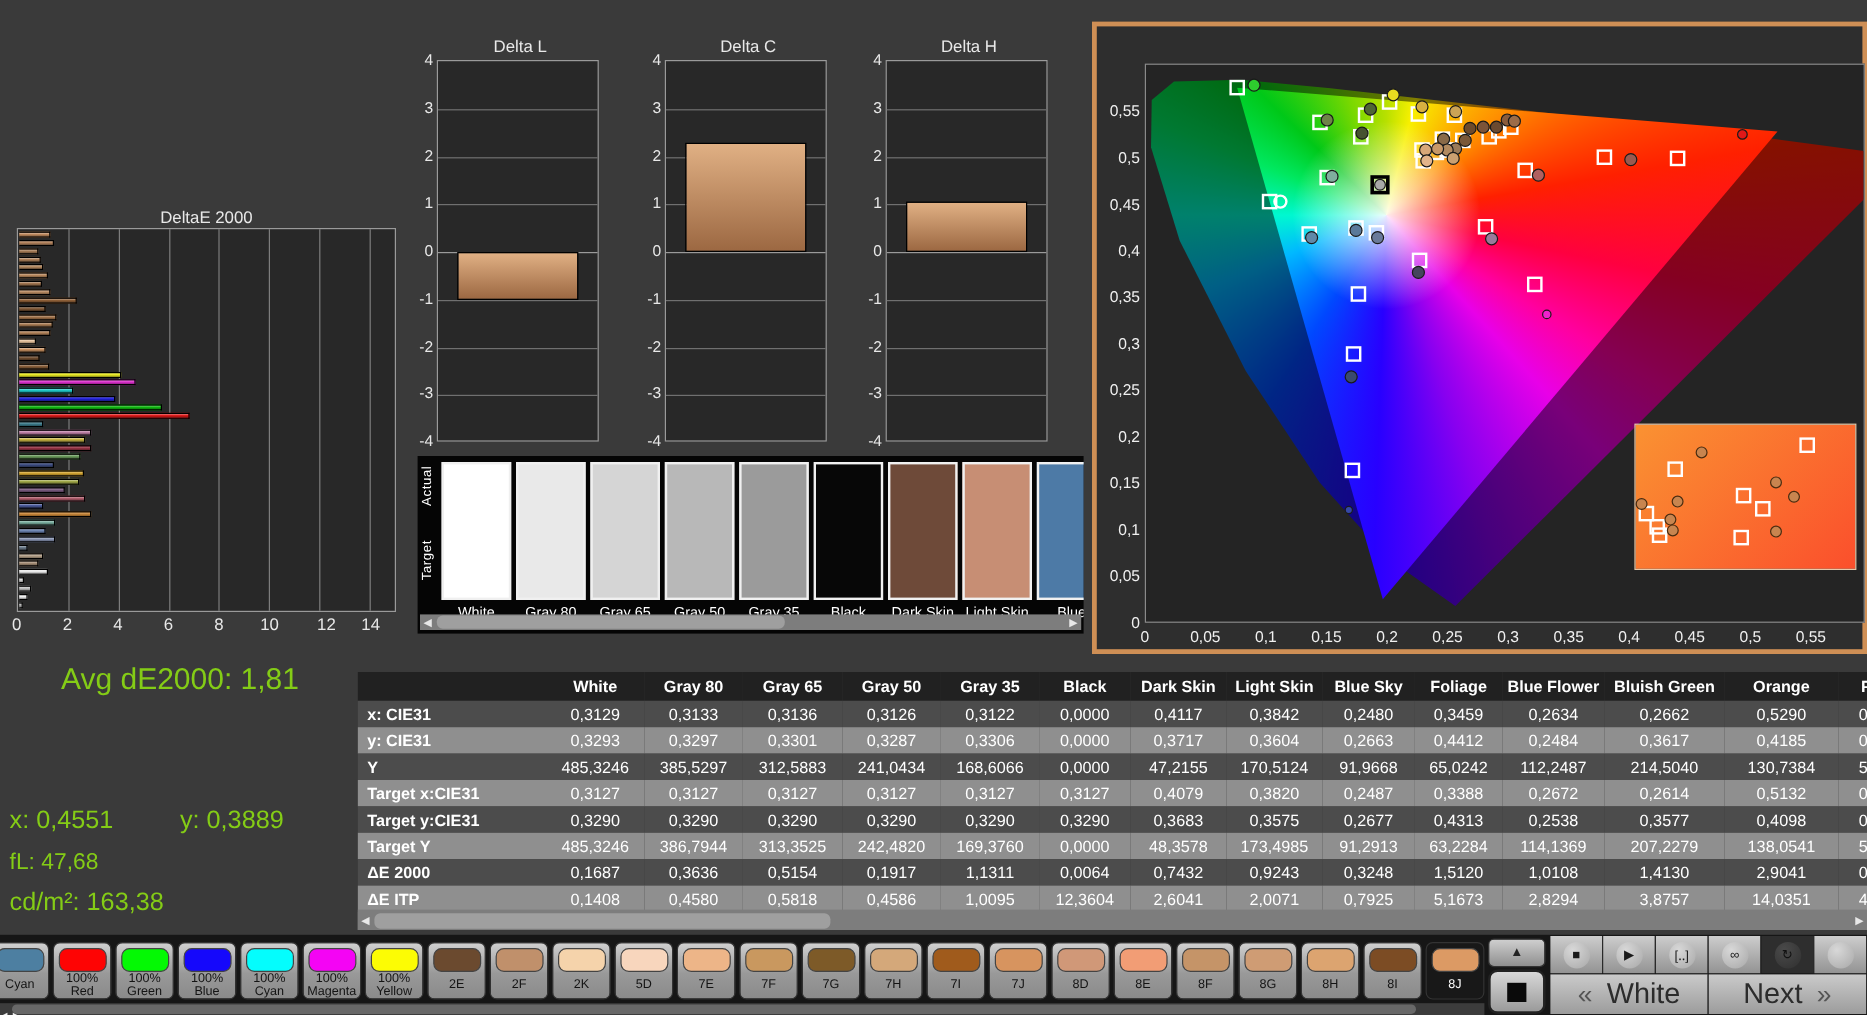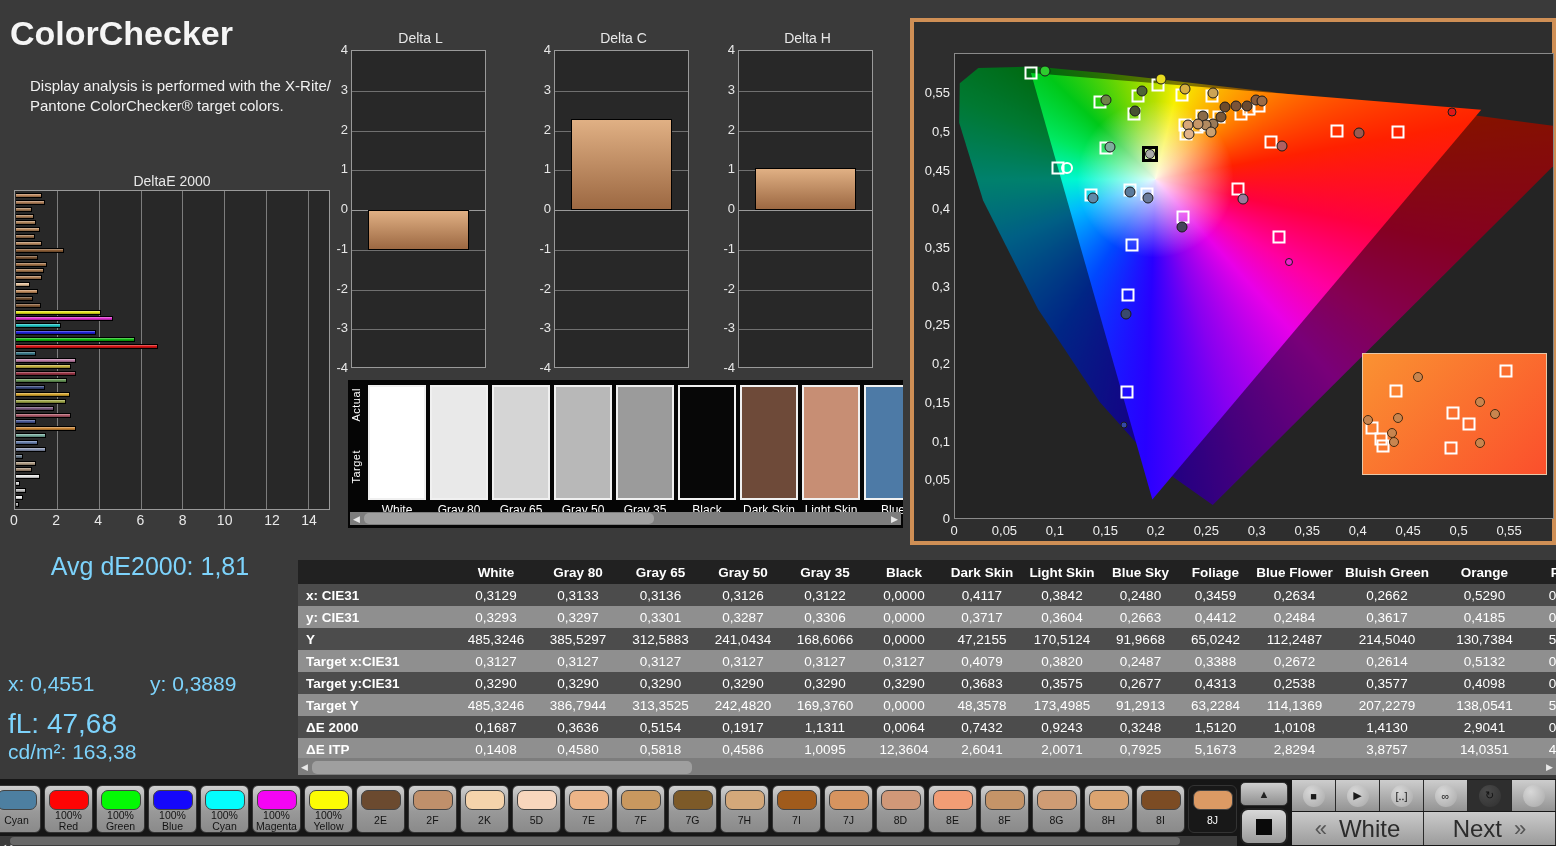--- a/index.html
+++ b/index.html
@@ -22,21 +22,21 @@
   .de2000-plot  { position:absolute; left:14px; top:190px; width:316px; height:320px; background:#282828;
                   border:1px solid #9a9a9a; }
   .de2000-grid  { position:absolute; top:0; bottom:0; width:1px; background:#7d7d7d; }
   .de2000-bars  { position:absolute; inset:2px 1px; display:flex; flex-direction:column; justify-content:space-between; }
   .hbar { height:5px; border:1px solid #000; border-left:none; }
   .de2000-xticks { position:absolute; left:14px; top:512px; width:330px; height:18px; font-size:14px; color:#e8e8e8; }
   .de2000-xticks span { position:absolute; transform:translateX(-50%); }
 
   
   .delta-chart { position:absolute; top:30px; width:170px; height:345px; }
-  .delta-chart.dl{ left:318px; } .delta-chart.dc{ left:521px; } .delta-chart.dh{ left:705px; }
+  .delta-chart.dl{ left:331px; } .delta-chart.dc{ left:521px; } .delta-chart.dh{ left:705px; }
   .delta-title { position:absolute; left:35px; top:0; width:135px; text-align:center; font-size:14px; color:#e8e8e8; }
   .delta-plot  { position:absolute; left:33px; top:20px; width:135px; height:318px; background:#282828; border:1px solid #9a9a9a; }
   .delta-grid  { position:absolute; left:0; right:0; height:1px; background:#707070; }
   .delta-grid.zero { background:#9a9a9a; }
   .delta-bar   { position:absolute; left:12%; width:76%; border:1.5px solid #000;
                  background:linear-gradient(180deg,#e0b084,#9c6842); }
   .delta-ytick { position:absolute; right:140px; width:24px; text-align:right; font-size:13px; color:#e8e8e8; }
 
   
   .swatch-panel { position:absolute; left:348px; top:380px; width:555px; height:148px; background:#050505; overflow:hidden; }
@@ -70,27 +70,27 @@
   .sq.current { width:16px; height:16px; border:3px solid #000; }
   .dot { position:absolute; border-radius:50%; border:1.5px solid #1a1a1a; transform:translate(-50%,-50%); }
   .dot.ring { background:transparent !important; border:2px solid #fff; }
   .cie-ytick { position:absolute; width:34px; text-align:right; font-size:13px; color:#f0f0f0; }
   .cie-xtick { position:absolute; width:40px; text-align:center; font-size:13px; color:#f0f0f0; }
   .cie-inset { position:absolute; left:448px; top:331px; width:185px; height:122px; border:1px solid #e8c8a8;
                background:linear-gradient(135deg,#fa9232,#fb4f2c); }
   .rgb-triplet { position:absolute; left:330px; top:464px; width:300px; text-align:center; font-size:17px; color:#fff; }
 
   
-  .stat { position:absolute; color:#7dd3fc; }
+  .stat { position:absolute; color:#84cc16; }
   .stat.avg { left:0; top:552px; width:300px; text-align:center; font-size:25px; }
   .stat.max { left:0; top:586px; width:300px; text-align:center; font-size:25px; }
   .stat.cur { left:8px; top:630px; font-size:25px; }
   .stat.xv  { left:8px;  top:672px; font-size:21px; }
   .stat.yv  { left:150px; top:672px; font-size:21px; }
-  .stat.fl  { left:8px; top:708px; font-size:28px; }
+  .stat.fl  { left:8px; top:708px; font-size:19px; }
   .stat.cd  { left:8px; top:740px; font-size:21px; }
 
   
   .tbl-wrap { position:absolute; left:298px; top:560px; width:1258px; height:200px; overflow:hidden; }
   table.data { border-collapse:collapse; table-layout:fixed; width:1294px; font-size:13.5px; }
   table.data th { background:#212121; color:#fff; font-weight:bold; height:24px; text-align:center; }
   table.data td { height:22px; text-align:center; color:#fff; }
   table.data td.rowlabel { text-align:left; padding-left:8px; font-weight:bold; }
   tr.dark td { background:#4c4c4c; } tr.lite td { background:#8f8f8f; }
 
@@ -124,22 +124,20 @@
              display:flex; align-items:center; justify-content:center; gap:12px; color:#2c2c2c; font-size:24px; }
   .nav-btn .chev { font-size:22px; color:#555; }
   .bbar-scroll { position:absolute; left:0; top:57px; width:1237px; height:10px; background:#3c3c3c; }
   .bbar-scroll .thumb { position:absolute; left:10px; top:1px; height:8px; width:1170px; background:#686868; border-radius:4px; }
 </style>
 </head>
 <body>
 
 <div class="app">
 
-  <div class="title">ColorChecker</div>
-  <div class="desc">Display analysis is performed with the X-Rite/ Pantone ColorChecker® target colors.</div>
 
   <div class="de2000-title">DeltaE 2000</div>
   <div class="de2000-plot">
     <div id="deGrid">
         <div class="de2000-grid" style="left: 13.3333%;"></div>
         <div class="de2000-grid" style="left: 26.6667%;"></div>
         <div class="de2000-grid" style="left: 40%;"></div>
         <div class="de2000-grid" style="left: 53.3333%;"></div>
         <div class="de2000-grid" style="left: 66.6667%;"></div>
         <div class="de2000-grid" style="left: 80%;"></div>

